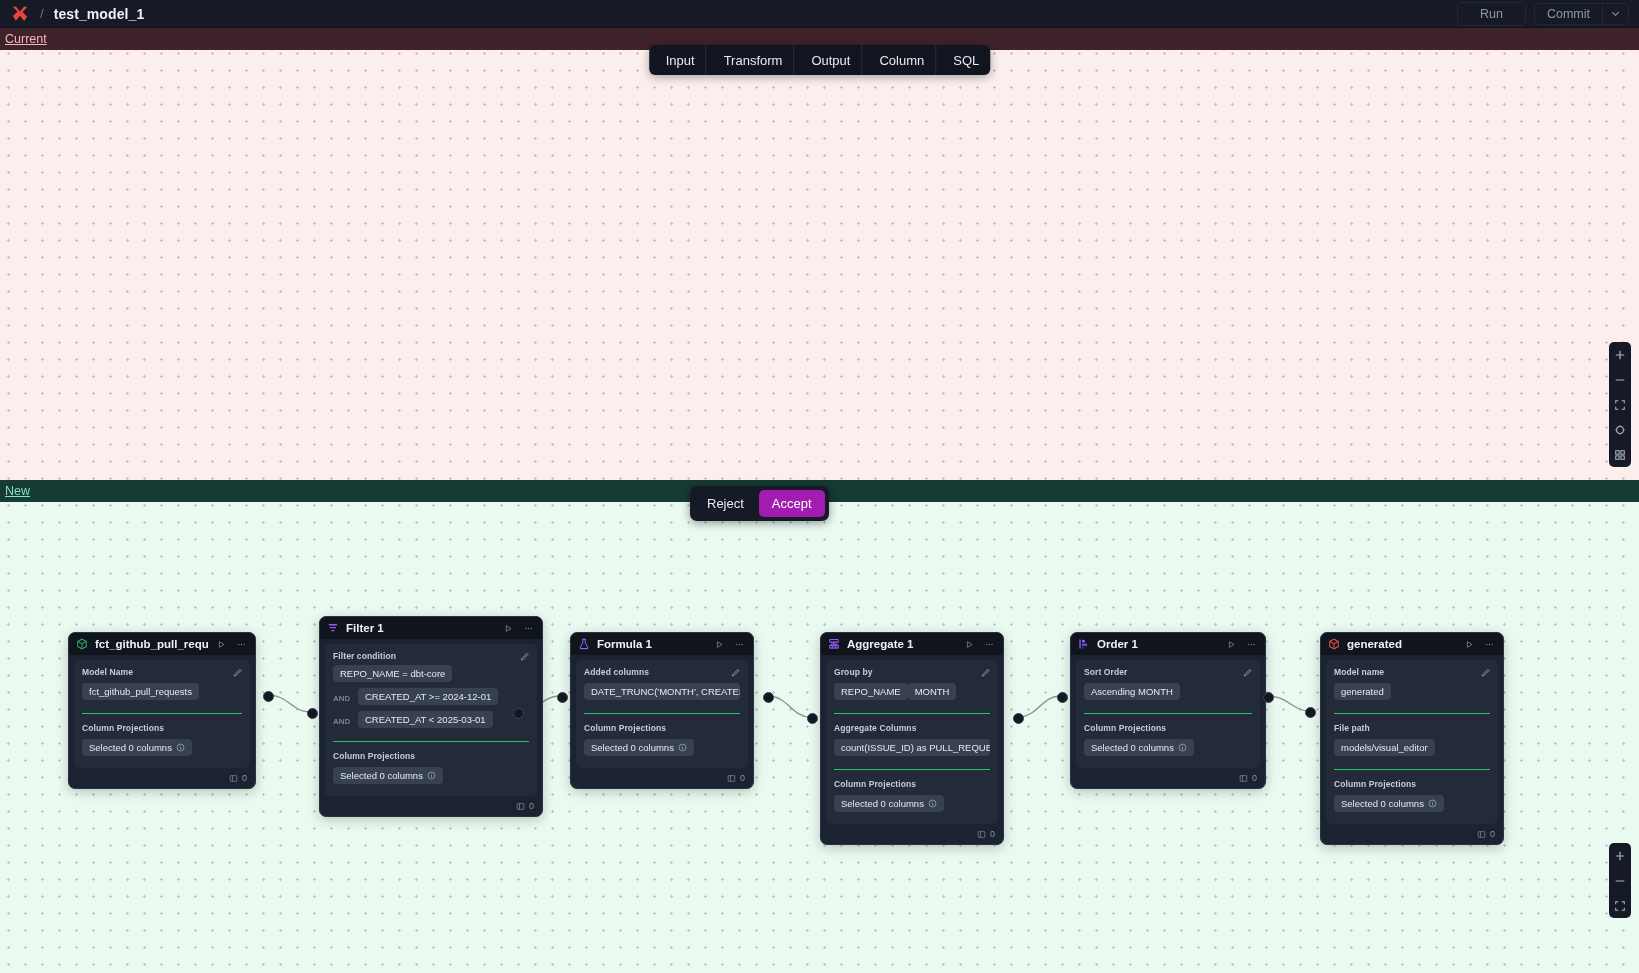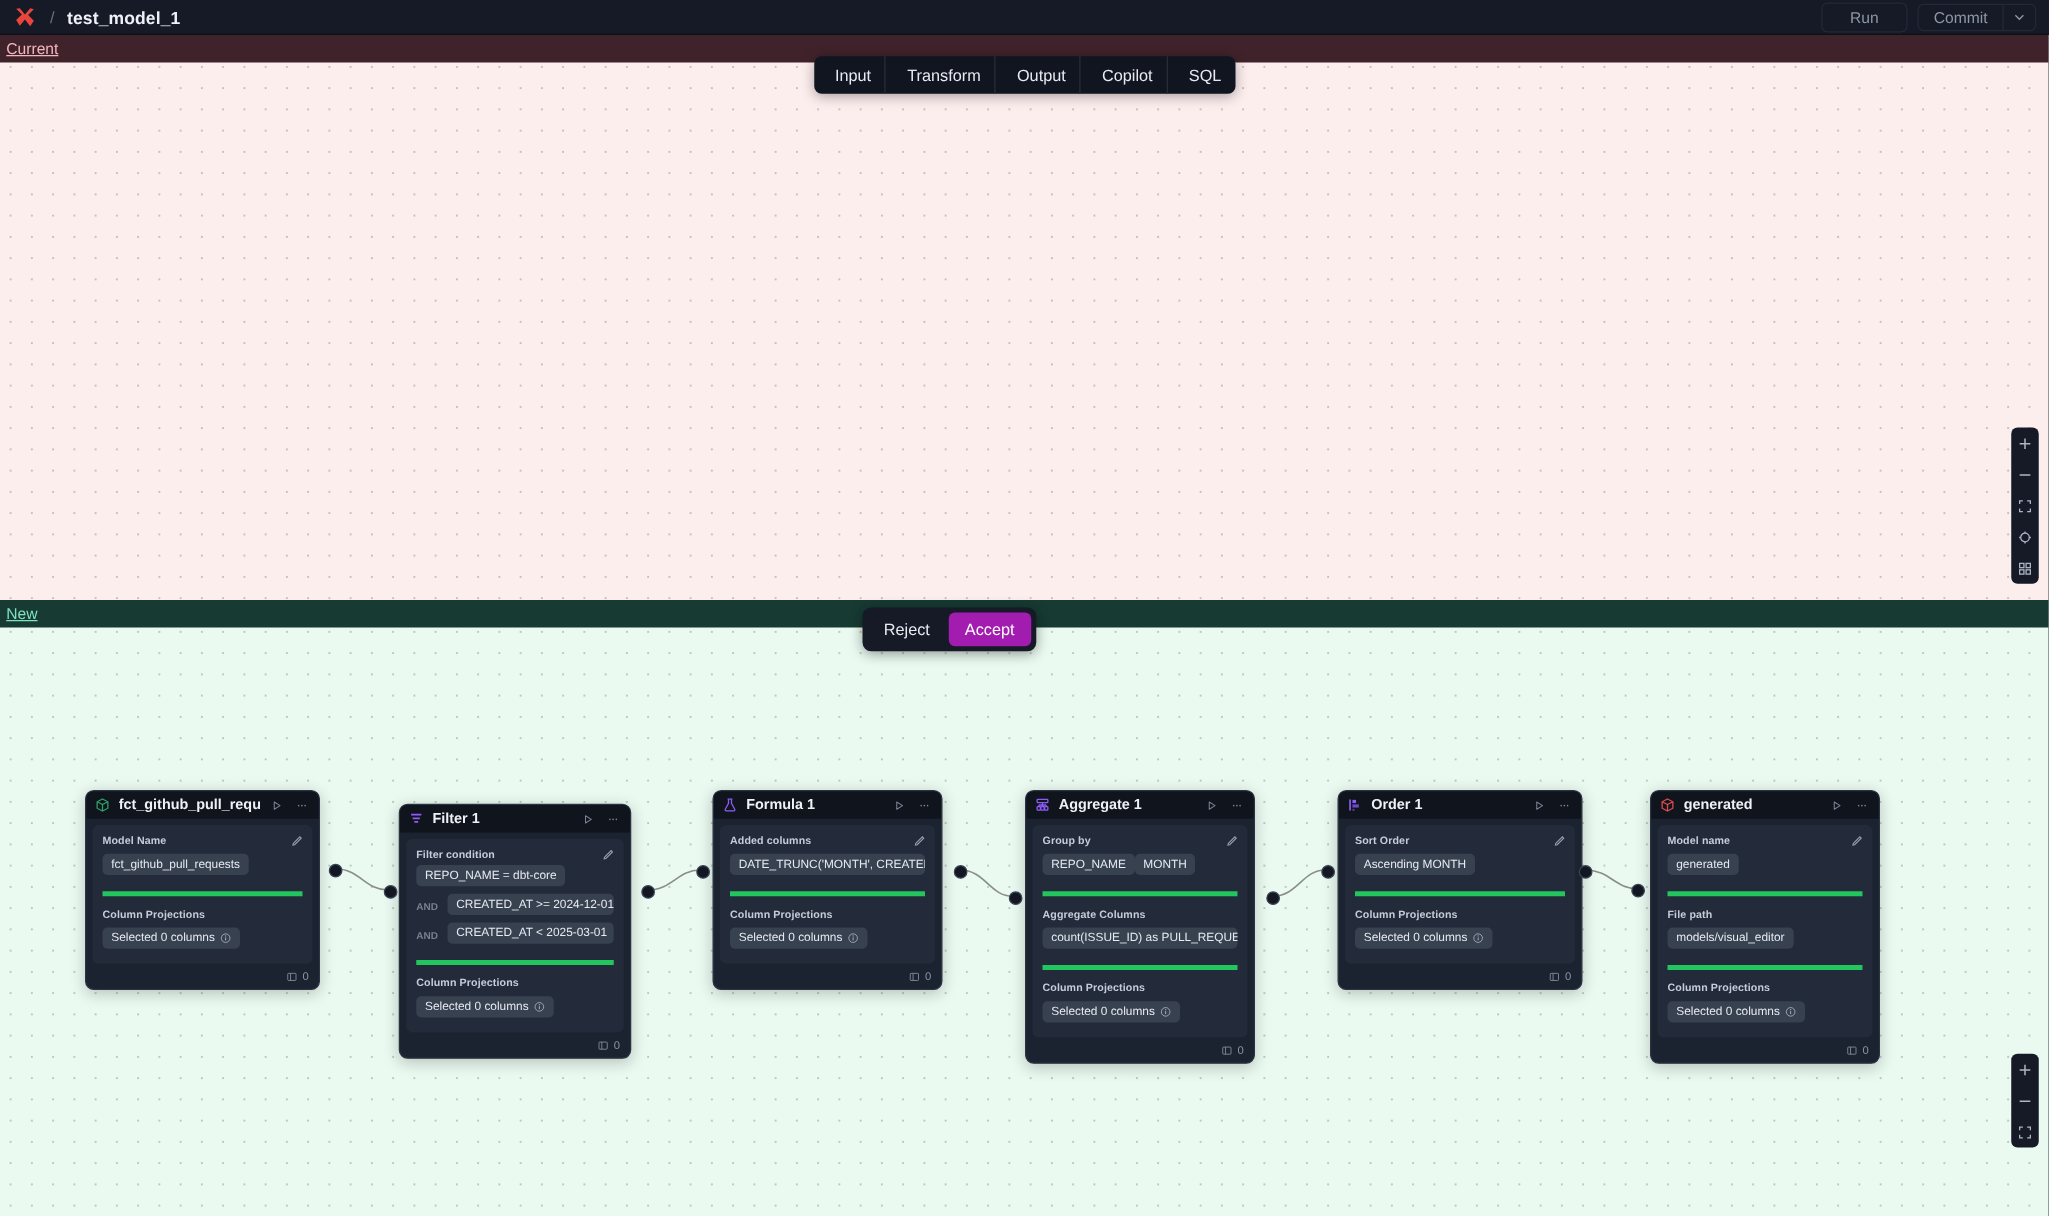--- a/index.html
+++ b/index.html
@@ -120,21 +120,21 @@
   .nh-act { color: #7b8494; font-size: 11px; line-height: 10px; padding: 0 2px; cursor: pointer; }
   .nh-act svg { width: 9px; height: 9px; display: block; }
 
   .node-body {
     margin: 5px; background: #232b3a; border-radius: 5px;
     padding: 7px 8px 9px 8px; position: relative;
   }
   .edit-pencil { position: absolute; right: 7px; top: 7px; cursor: pointer; }
   .edit-pencil svg { width: 10px; height: 10px; display: block; }
   .sec-label { color: #c6cdd9; font-size: 8.5px; font-weight: bold; margin-bottom: 4px; letter-spacing: .1px; }
-  .sec-label.mt { margin-top: 10px; padding-top: 9px; border-top: 4px solid #22c55e; }
+  .sec-label.mt { margin-top: 10px; padding-top: 9px; border-top: 1px solid #22c55e; }
   .chip {
     display: inline-flex; align-items: center; gap: 4px;
     background: #38414f; color: #e6eaf1; border-radius: 4px;
     font-size: 9.5px; padding: 3px 7px; margin-bottom: 3px;
     max-width: 100%; white-space: nowrap; overflow: hidden; text-overflow: ellipsis;
   }
   .chip .i-ico { width: 9px; height: 9px; flex: 0 0 auto; opacity: .8; }
   .cond-row { display: flex; align-items: center; gap: 6px; margin-bottom: 3px; }
   .cond-and { color: #78818f; font-size: 8px; font-weight: bold; width: 19px; flex: 0 0 auto; }
   .node-foot {
@@ -282,21 +282,21 @@
           </div>
      </div>
      <div class="node-foot">
        <svg viewBox="0 0 12 12">
             <rect x="1.6" y="2.2" width="8.8" height="7.6" rx=".8" fill="none" stroke="#8b94a3" stroke-width=".9"></rect>
             <path d="M4.6 2.2 V9.8" stroke="#8b94a3" stroke-width=".9"></path>
           </svg>
           <span>0</span>
      </div>
       </div>
-      <div class="node" style="left: 319px; top: 163px; width: 186px;">
+      <div class="node" style="left: 319px; top: 136px; width: 224px;">
         <div class="node-head">
        <svg viewBox="0 0 14 14" style="color:#8b5cf6" class="nh-ico">
             <path d="M2.2 3.2 H11.8 M3.6 6.6 H10.4 M5.2 10 H8.8" stroke="currentColor" stroke-width="1.6" fill="none"></path>
           </svg>
        <span class="node-title">Filter 1</span>
        <span class="nh-act">
             <svg viewBox="0 0 12 12">
               <path d="M3.2 2.2 L9.4 6 L3.2 9.8 Z" fill="none" stroke="#7b8494" stroke-width="1.1" stroke-linejoin="round"></path>
             </svg>
           </span>
@@ -565,21 +565,21 @@
           <path d="M8.2 1.8 V4.4 H10.8" stroke="currentColor" fill="none" stroke-width="1.2"></path>
           <path d="M5 7 H9 M5 9.2 H9" stroke="currentColor" fill="none" stroke-width="1.2"></path>
         </svg>
         <span>Output</span>
       </div>
       <div class="tb-item">
         <svg viewBox="0 0 14 14" style="color:#cfd5df" class="nh-ico">
           <path d="M2 2.4 H11 V9 H6.2 L3.6 11.4 V9 H2 Z" stroke="currentColor" fill="none" stroke-width="1.2"></path>
           <path d="M9.3 1 L9.9 2.4 L11.3 3 L9.9 3.6 L9.3 5 L8.7 3.6 L7.3 3 L8.7 2.4 Z" fill="currentColor" stroke="none"></path>
         </svg>
-        <span>Copilot</span>
+        <span>Column</span>
       </div>
       <div class="tb-item">
         <svg viewBox="0 0 14 14" style="color:#cfd5df" class="nh-ico">
           <rect x="1.8" y="2.4" width="10.4" height="9.2" rx="1" stroke="currentColor" fill="none" stroke-width="1.2"></rect>
           <path d="M8.6 2.4 V11.6" stroke="currentColor" fill="none" stroke-width="1.2"></path>
           <path d="M3.6 7 H6.4 M5.2 5.7 L6.5 7 L5.2 8.3" stroke="currentColor" fill="none" stroke-width="1.2"></path>
         </svg>
         <span>SQL</span>
       </div>
     </div>

